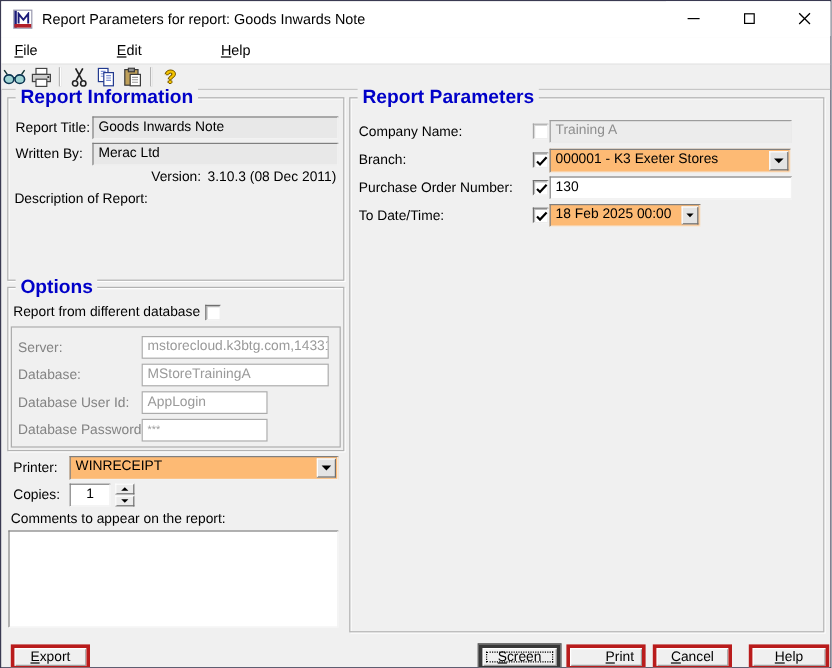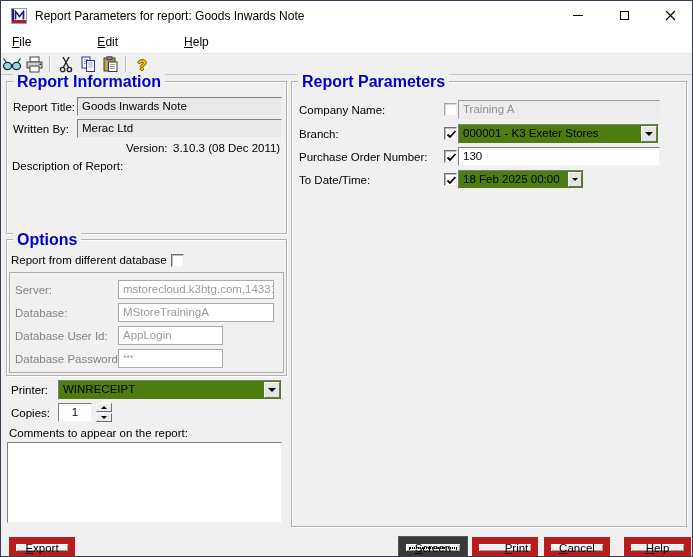--- a/index.html
+++ b/index.html
@@ -31,32 +31,32 @@
   .lbl.dis{color:#838383;}
   .bluehead{color:#0000C8;font-weight:bold;font-size:16px;}
   .groupbox{position:absolute;border:1px solid #b2b2b2;box-shadow:1px 1px 0 #ffffff, inset 1px 1px 0 #fdfdfd;box-sizing:border-box;}
   .gcaption{position:absolute;top:-9px;left:6px;background:#f0f0f0;padding:0 4px;}
   .field{position:absolute;background:#fff;border:1px solid;border-color:#7f7f7f #f2f2f2 #f2f2f2 #7f7f7f;font-size:11.5px;color:#000;padding:2px 4px 0;box-sizing:border-box;white-space:nowrap;overflow:hidden;}
   .field.ro{background:#e8e8e8;}
   .field.dis{border-color:#ababab;color:#9a9a9a;background:#fff;}
   .field.rodis{background:#ececec;border-color:#9c9c9c #eaeaea #eaeaea #9c9c9c;color:#8f8f8f;}
   .multibox{position:absolute;background:#e8e8e8;border:1px solid;border-color:#7f7f7f #f2f2f2 #f2f2f2 #7f7f7f;font-size:11.5px;padding:2px 4px;box-sizing:border-box;}
   .textarea{position:absolute;background:#fff;border:1px solid;border-color:#7f7f7f #f2f2f2 #f2f2f2 #7f7f7f;font-size:11.5px;padding:2px 4px;box-sizing:border-box;resize:none;font-family:"Liberation Sans",sans-serif;outline:none;}
-  .combo{position:absolute;background:#4d7c0f;border:1px solid;border-color:#7f7f7f #f2f2f2 #f2f2f2 #7f7f7f;font-size:11.5px;color:#000;box-sizing:border-box;}
+  .combo{position:absolute;background:#fdba74;border:1px solid;border-color:#7f7f7f #f2f2f2 #f2f2f2 #7f7f7f;font-size:11.5px;color:#000;box-sizing:border-box;}
   .combo .ctext{position:absolute;left:4px;top:2px;white-space:nowrap;overflow:hidden;right:20px;}
   .combo-btn{position:absolute;top:1px;bottom:1px;right:1px;width:16px;background:#e4e4e4;border:1px solid;border-color:#fdfdfd #6f6f6f #6f6f6f #fdfdfd;display:flex;align-items:center;justify-content:center;box-sizing:border-box;}
   .tri-down{width:0;height:0;border-left:4px solid transparent;border-right:4px solid transparent;border-top:4px solid #000;}
   .tri-up-s{width:0;height:0;border-left:3px solid transparent;border-right:3px solid transparent;border-bottom:3px solid #000;}
   .tri-down-s{width:0;height:0;border-left:3px solid transparent;border-right:3px solid transparent;border-top:3px solid #000;}
   .cb{position:absolute;width:13px;height:13px;background:#fff;border:1px solid;border-color:#6f6f6f #ededed #ededed #6f6f6f;box-shadow:inset 1px 1px 0 #bcbcbc;box-sizing:border-box;}
   .cb.dis{border-color:#a5a5a5 #eee #eee #a5a5a5;box-shadow:inset 1px 1px 0 #d7d7d7;}
   .cb svg{display:none;position:absolute;left:0px;top:0px;}
   .cb.checked svg{display:block;}
   .spinbtn{position:absolute;width:16px;height:9px;background:#ececec;border:1px solid;border-color:#fdfdfd #6f6f6f #6f6f6f #fdfdfd;display:flex;align-items:center;justify-content:center;box-sizing:border-box;}
-  .btn{position:absolute;height:21px;background:#f0f0f0;border:7px solid #b91c1c;box-shadow:inset 1px 1px 0 #ffffff, inset -1px -1px 0 #9e9e9e;font-size:11.5px;color:#000;text-align:center;box-sizing:border-box;display:flex;align-items:center;justify-content:center;cursor:default;}
+  .btn{position:absolute;height:21px;background:#f0f0f0;border:3px solid #b91c1c;box-shadow:inset 1px 1px 0 #ffffff, inset -1px -1px 0 #9e9e9e;font-size:11.5px;color:#000;text-align:center;box-sizing:border-box;display:flex;align-items:center;justify-content:center;cursor:default;}
   .btn.default{border-color:#383838;box-shadow:inset 1px 1px 0 #ffffff, inset -1px -1px 0 #9e9e9e,0 0 0 1px #555;}
   .btn.default::after{content:'';position:absolute;inset:3px;border:1px dotted #000;}
 </style>
 </head>
 <body>
 
 <div id="window">
 
   <div class="titlebar">
     <div class="applogo">

